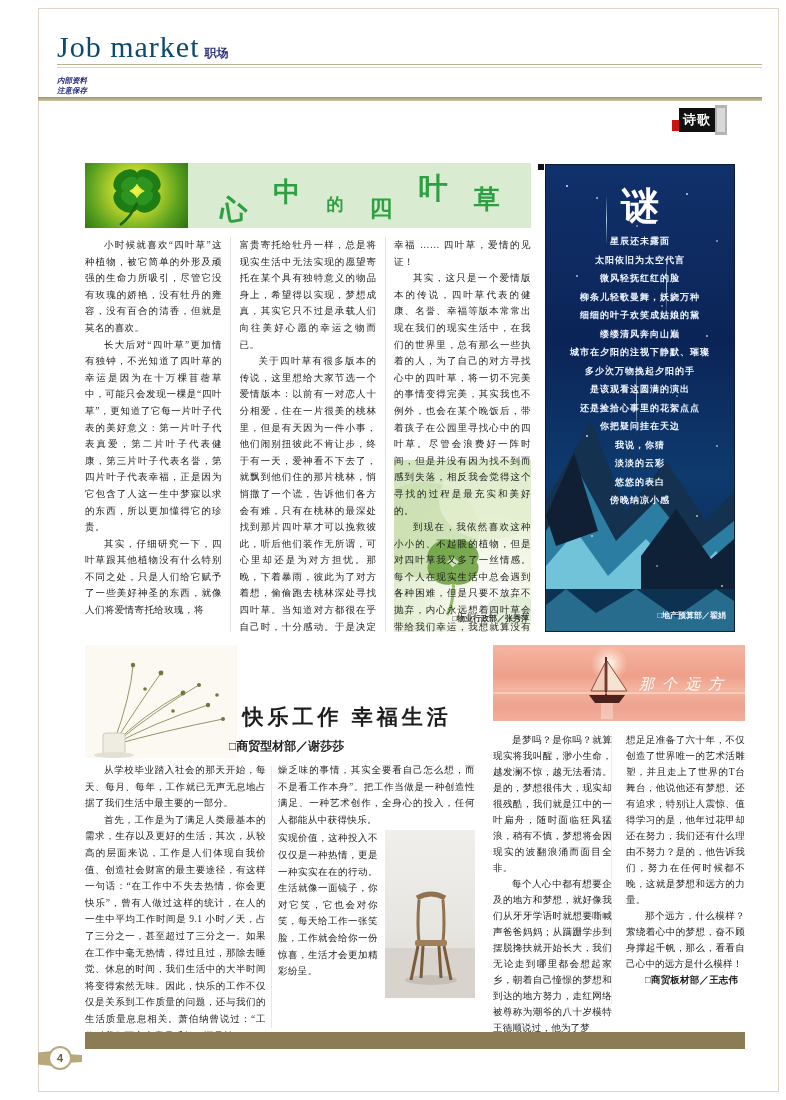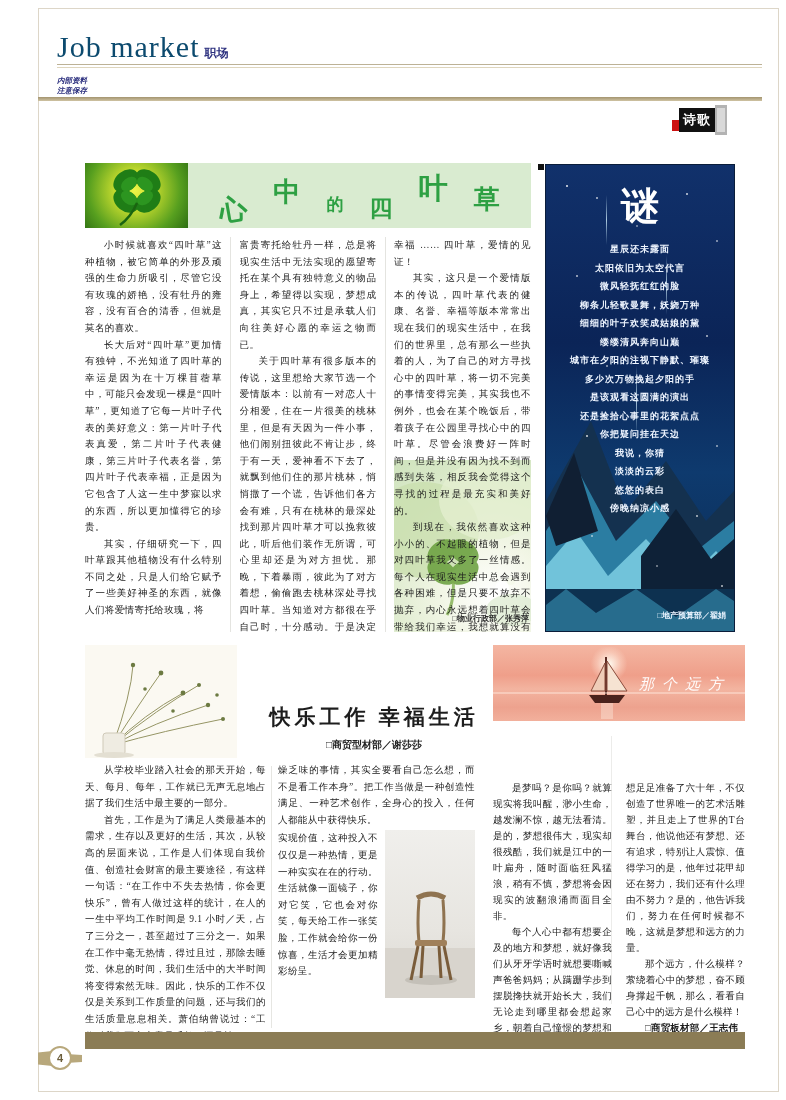--- a/index.html
+++ b/index.html
@@ -45,54 +45,54 @@
   .clover-macro{position:absolute;left:0;bottom:0;width:137px;height:172px;z-index:1;
       background:radial-gradient(circle at 72% 78%,#ffffff 0%,#f2f6e6 30%,#dfeccf 62%,#cfe3bd 100%);}
   .photo-cap{position:absolute;right:2px;bottom:8px;z-index:3;font-size:8px;font-weight:bold;color:#2a2a2a;}
 
   
   .poem-dot{left:538px;top:164px;width:6px;height:6px;background:#111;}
   .poem{left:545px;top:164px;width:188px;height:466px;overflow:hidden;border:1px solid #0a1d3a;
         background:linear-gradient(180deg,#11316b 0%,#0b2457 38%,#0e3a6e 66%,#0a2a50 100%);}
   .poem-title{margin-top:16px;text-align:center;color:#ffffff;font-size:38px;font-weight:bold;
               position:relative;z-index:3;}
-  .poem-lines{position:relative;z-index:3;margin-top:8px;}
+  .poem-lines{position:relative;z-index:3;}
   .poem-line{text-align:center;color:#eef5ff;font-size:9px;font-weight:bold;line-height:18.5px;letter-spacing:1px;}
   .poem-cap{position:absolute;right:8px;bottom:10px;z-index:4;color:#eaf4ff;font-size:8px;font-weight:bold;}
   .stars{position:absolute;left:20px;top:20px;width:2px;height:2px;border-radius:50%;background:rgba(255,255,255,.9);
      box-shadow:30px 12px 0 rgba(255,255,255,.7),70px 40px 0 rgba(255,255,255,.5),120px 8px 0 rgba(255,255,255,.8),
        150px 55px 0 rgba(255,255,255,.6),10px 90px 0 rgba(255,255,255,.7),95px 120px 0 rgba(255,255,255,.5),
        140px 150px 0 rgba(255,255,255,.7),40px 180px 0 rgba(255,255,255,.6),110px 210px 0 rgba(255,255,255,.5),
        20px 250px 0 rgba(255,255,255,.8),150px 260px 0 rgba(255,255,255,.6),60px 300px 0 rgba(255,255,255,.5),
        130px 330px 0 rgba(255,255,255,.7),25px 350px 0 rgba(255,255,255,.6),90px 380px 0 rgba(255,255,255,.5),
        155px 400px 0 rgba(255,255,255,.7);z-index:2;}
   .streak{position:absolute;width:1px;background:linear-gradient(180deg,transparent,rgba(210,240,255,.8),transparent);z-index:2;}
 
   
   .flowers{left:85px;top:645px;width:152px;height:113px;background:#fbf9f2;}
-  .ba-head{left:256px;top:703px;width:236px;text-align:center;}
+  .ba-head{left:229px;top:703px;width:236px;text-align:center;}
   .ba-title{font-size:21px;font-weight:bold;color:#1d1d1d;letter-spacing:4px;}
-  .ba-byline{margin-top:7px;text-align:center;font-size:10px;font-weight:bold;color:#222;}
+  .ba-byline{margin-top:7px;text-align:left;font-size:12px;font-weight:bold;color:#222;}
   .bl-cols{left:85px;top:762px;width:390px;height:270px;display:flex;justify-content:space-between;}
   .bl-c1{width:181px;overflow:hidden;}
   .bl-c2{width:197px;overflow:hidden;}
   .bl-rule{left:271px;top:766px;width:1px;height:262px;background:#e6e6e2;}
   .beside{display:flex;justify-content:space-between;margin-top:2px;}
   .beside .ntxt{width:100px;}
   .chair{width:90px;height:168px;flex:none;background:linear-gradient(180deg,#f0efec 0%,#e7e5e0 60%,#dbd8d2 100%);}
 
   
   .sunset{left:493px;top:645px;width:252px;height:76px;overflow:hidden;position:absolute;
      background:linear-gradient(180deg,#f4b6a2 0%,#ef9f8a 40%,#f3b4a0 58%,#eda28e 82%,#f2b09c 100%);}
   .sunset-title{position:absolute;right:14px;top:30px;color:rgba(255,255,255,.96);font-size:15px;
      font-style:italic;letter-spacing:8px;z-index:3;}
   .sunglow{position:absolute;left:96px;top:2px;width:40px;height:34px;z-index:2;
      background:radial-gradient(circle,rgba(255,255,245,.95) 0%,rgba(255,230,215,.4) 45%,transparent 70%);}
   .br-cols{left:493px;top:732px;width:252px;height:300px;display:flex;justify-content:space-between;}
-  .br-col{width:119px;overflow:hidden;margin-top:48px;}
+  .br-col{width:119px;overflow:hidden;}
   .br-col p.body{font-size:9.5px;line-height:16px;letter-spacing:.2px;}
   .br-rule{left:611px;top:736px;width:1px;height:268px;background:#ececea;}
   .br-byline{margin-top:14px;text-align:right;font-size:8.5px;font-weight:bold;color:#222;text-indent:0;}
 
   
   .foot-bar{left:85px;top:1032px;width:660px;height:17px;background:#8b7c55;}
   .ribbon-l{left:38px;top:1050px;width:24px;height:17px;background:#b8a87c;
             clip-path:polygon(0 15%,100% 0,100% 100%,0 85%);}
   .ribbon-r{left:66px;top:1054px;width:16px;height:9px;background:#b8a87c;
             clip-path:polygon(0 0,100% 10%,100% 90%,0 100%);}

